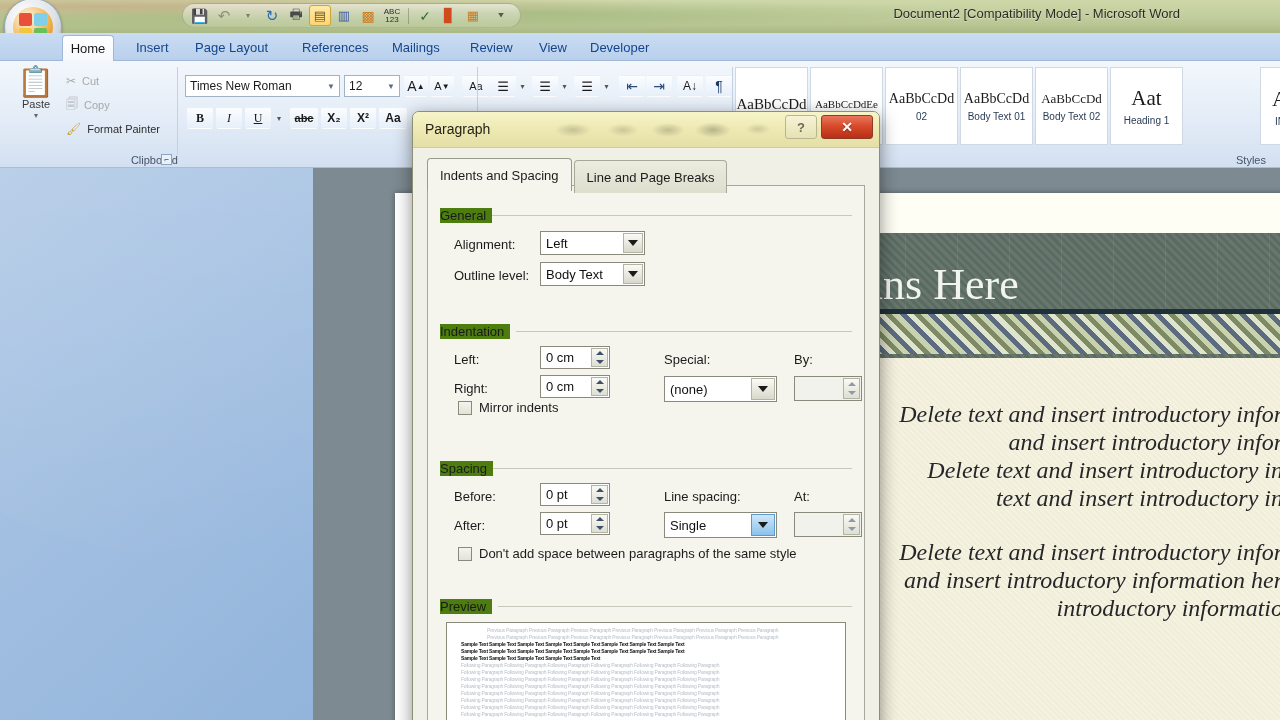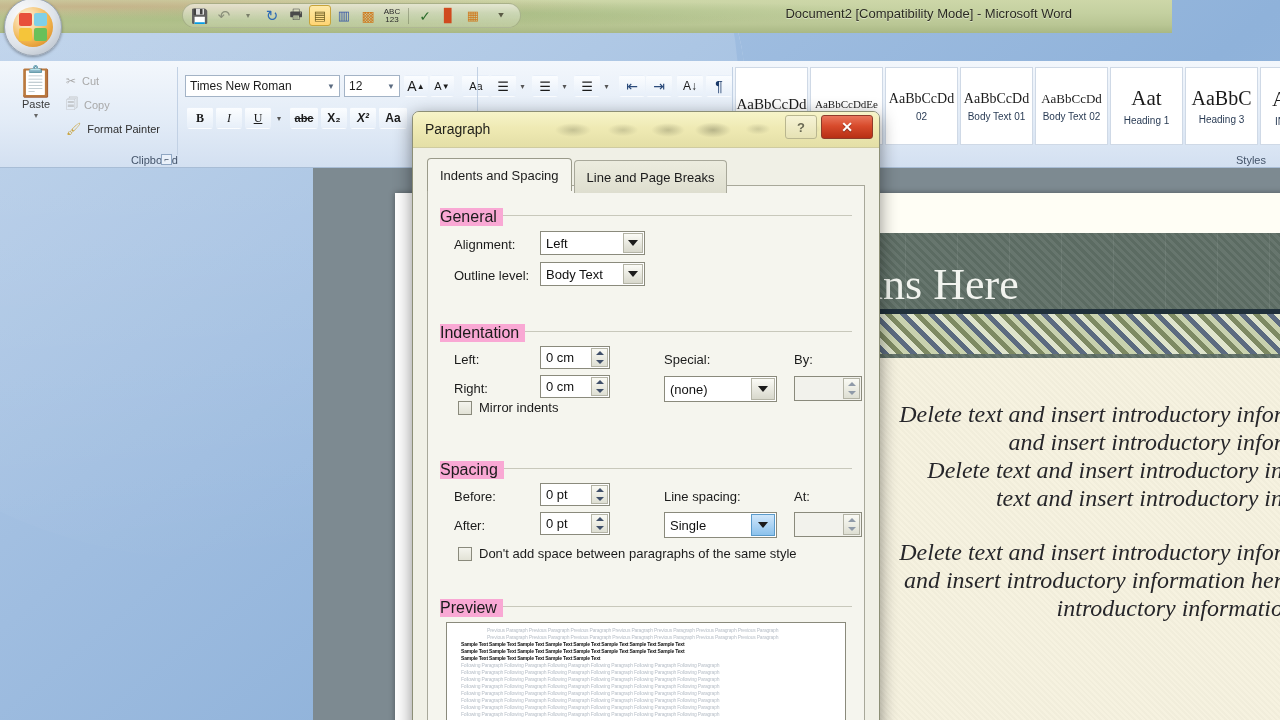--- a/index.html
+++ b/index.html
@@ -29,21 +29,21 @@
     width:1050px;height:880px;border-radius:50%;
     border-top:2px solid rgba(255,255,255,.45);
     transform: rotate(-8deg);
   }
 
   
   #word-window {
     position: absolute; left: 0; top: 0; width: 1280px; height: 720px;
   }
   #titlebar {
-    position:absolute; left:0; top:0; width:1172px; height:33px;
+    position:absolute; left:0; top:0; width:1280px; height:33px;
     background: linear-gradient(180deg,#cdd7a8 0%, #c4d0a0 40%, #b9c694 75%, #a9b884 100%);
   }
   #titlebar-blur {
     position:absolute; inset:0;
     background:
       radial-gradient(ellipse at 18% 60%, rgba(160,180,120,.55), rgba(160,180,120,0) 40%),
       radial-gradient(ellipse at 42% 40%, rgba(150,175,115,.5), rgba(150,175,115,0) 45%),
       radial-gradient(ellipse at 8% 20%, rgba(190,120,90,.35), rgba(190,120,90,0) 35%);
   }
   #title-text {
@@ -235,21 +235,21 @@
     font-size:13px; color:#1b1b1b; border:1px solid #a8a89a; border-bottom:none;
     border-radius:4px 4px 0 0; background: linear-gradient(180deg,#ececdf,#dedecf);
     margin-right:2px;
   }
   .dlg-tab.active { background:#f5f5ee; border-color:#9a9a8a; height:28px; margin-top:-2px; }
   #dlg-panel {
     position:absolute; left:14px; top:73px; right:14px; bottom:0;
     background:#f5f5ee; border:1px solid #a8a89a;
   }
 
-  .section-title { position:absolute; font-size:16px; color:#1b1b1b; background:#f9a8d4; padding-right:6px; z-index:2; }
+  .section-title { position:absolute; font-size:13px; color:#1b1b1b; background:#4d7c0f; padding-right:6px; z-index:2; }
   .section-rule { position:absolute; height:1px; background:#c8c8bb; }
   .field-label { position:absolute; font-size:13px; color:#1b1b1b; white-space:nowrap; }
 
   .combo {
     position:absolute; background:#ffffff; border:1px solid #8a8a7c;
     display:flex; align-items:center; font-size:13px; color:#101010; padding-left:5px;
   }
   .combo-arrow {
     position:absolute; right:1px; top:1px; bottom:1px; width:20px;
     background: linear-gradient(180deg,#fbfbf6,#d8d8cc);
@@ -332,20 +332,30 @@
     <span class="qat-btn" style="font-size:13px;color:#3b5aa6;">▥</span>
     <span class="qat-btn" style="font-size:14px;color:#d07a1e;">▩</span>
     <span class="qat-btn" style="font-size:8px;color:#2b2b2b;line-height:8px;text-align:center;">ABC<br>123</span>
     <span class="qat-sep"></span>
     <span class="qat-btn" style="color:#2b6b2b;font-size:14px;">✓</span>
     <span class="qat-btn" style="color:#d04a1e;font-size:13px;">▊</span>
     <span class="qat-btn" style="color:#d07a1e;font-size:13px;">▦</span>
     <span class="qat-btn" style="color:#5a5a45;font-size:10px;margin-left:4px;">⯆</span>
   </div>
 
+  <div id="tabstrip">
+    <div class="ribbon-tab active" style="left:62px;width:52px;justify-content:center;">Home</div>
+    <div class="ribbon-tab" style="left:124px;">Insert</div>
+    <div class="ribbon-tab" style="left:183px;">Page Layout</div>
+    <div class="ribbon-tab" style="left:290px;">References</div>
+    <div class="ribbon-tab" style="left:380px;">Mailings</div>
+    <div class="ribbon-tab" style="left:458px;">Review</div>
+    <div class="ribbon-tab" style="left:527px;">View</div>
+    <div class="ribbon-tab" style="left:578px;">Developer</div>
+  </div>
 
   <div id="ribbon">
 
     <div class="rgroup" style="left:0;width:178px;">
       <div id="paste-btn">
         <span style="font-size:30px;line-height:30px;color:#d9a23a;">📋</span>
         <span>Paste</span>
         <span style="font-size:8px;color:#666;">▾</span>
       </div>
       <div class="clip-item" style="top:9px;">
@@ -385,21 +395,21 @@
       <div class="fbtn" style="left:284px;top:14px;width:28px;height:22px;">
         <span style="font-size:11px;">Aa</span>
       </div>
 
       <div class="fbtn" style="left:9px;top:46px;width:26px;height:22px;font-weight:bold;font-family:'Liberation Serif',serif;">B</div>
       <div class="fbtn" style="left:38px;top:46px;width:26px;height:22px;font-style:italic;font-family:'Liberation Serif',serif;">I</div>
       <div class="fbtn" style="left:67px;top:46px;width:26px;height:22px;text-decoration:underline;font-family:'Liberation Serif',serif;">U</div>
       <div class="fbtn fbtn-plain" style="left:94px;top:46px;width:14px;height:22px;font-size:8px;color:#555;">▾</div>
       <div class="fbtn" style="left:112px;top:46px;width:28px;height:22px;text-decoration:line-through;font-size:11px;font-weight:bold;">abc</div>
       <div class="fbtn" style="left:143px;top:46px;width:26px;height:22px;font-size:12px;font-weight:bold;">X₂</div>
-      <div class="fbtn" style="left:172px;top:46px;width:26px;height:22px;font-size:12px;font-weight:bold;font-style:italic;">X²</div>
+      <div class="fbtn" style="left:172px;top:46px;width:26px;height:22px;font-size:12px;font-weight:bold;">X²</div>
       <div class="fbtn" style="left:201px;top:46px;width:28px;height:22px;font-size:12px;font-weight:bold;">Aa</div>
       <div class="fbtn fbtn-plain" style="left:230px;top:46px;width:13px;height:22px;font-size:8px;color:#555;">▾</div>
 
       <div class="rgroup-label">Font</div>
       <div class="rgroup-sep" style="left:299px;"></div>
     </div>
 
     <div class="rgroup" style="left:478px;width:255px;">
       <div class="fbtn" style="left:12px;top:14px;width:26px;height:22px;font-size:13px;">☰</div>
       <div class="fbtn fbtn-plain" style="left:38px;top:14px;width:13px;height:22px;font-size:8px;color:#555;">▾</div>
@@ -432,24 +442,20 @@
         <span class="style-name">Body Text 01</span>
       </div>
       <div class="style-tile" style="left:302px;">
         <span class="style-sample" style="font-size:13px;">AaBbCcDd</span>
         <span class="style-name">Body Text 02</span>
       </div>
       <div class="style-tile" style="left:377px;">
         <span class="style-sample" style="font-size:21px;">Aat</span>
         <span class="style-name">Heading 1</span>
       </div>
-      <div class="style-tile" style="left:452px;">
-        <span class="style-sample" style="font-size:20px;">AaBbC</span>
-        <span class="style-name">Heading 3</span>
-      </div>
       <div class="style-tile" style="left:527px;width:40px;">
         <span class="style-sample" style="font-size:22px;">A</span>
         <span class="style-name">IN</span>
       </div>
       <div class="rgroup-label" style="left:auto;right:14px;width:auto;">Styles</div>
     </div>
   </div>
 
   <div id="doc-area">
     <div id="page">

